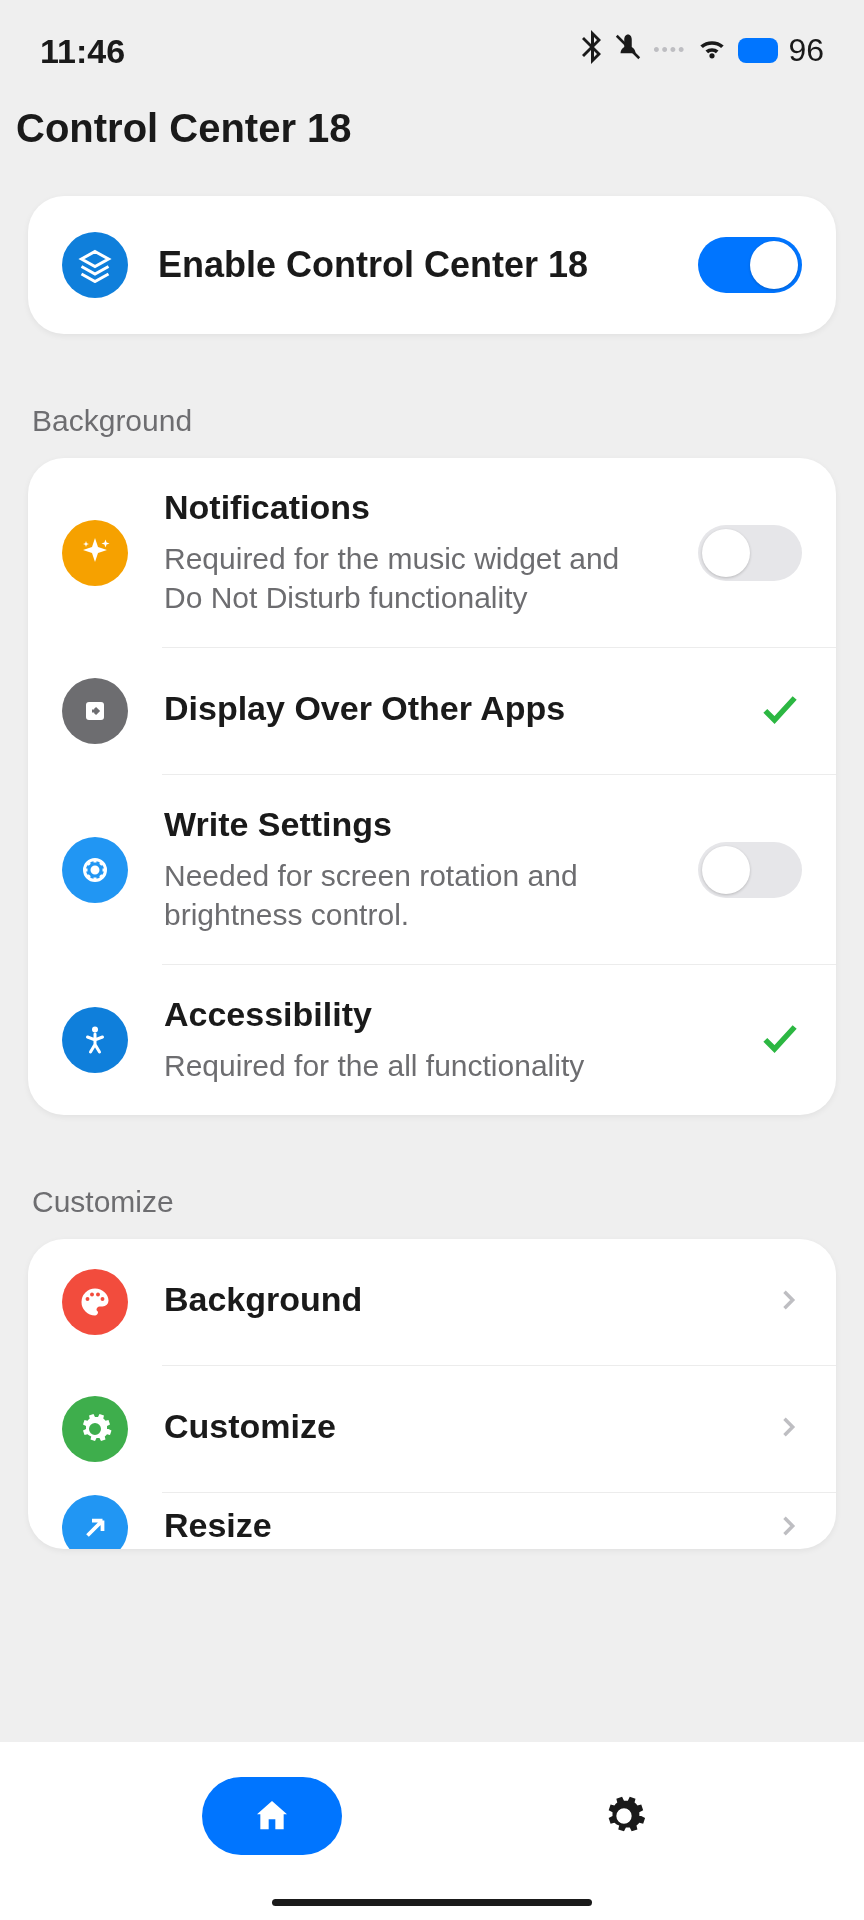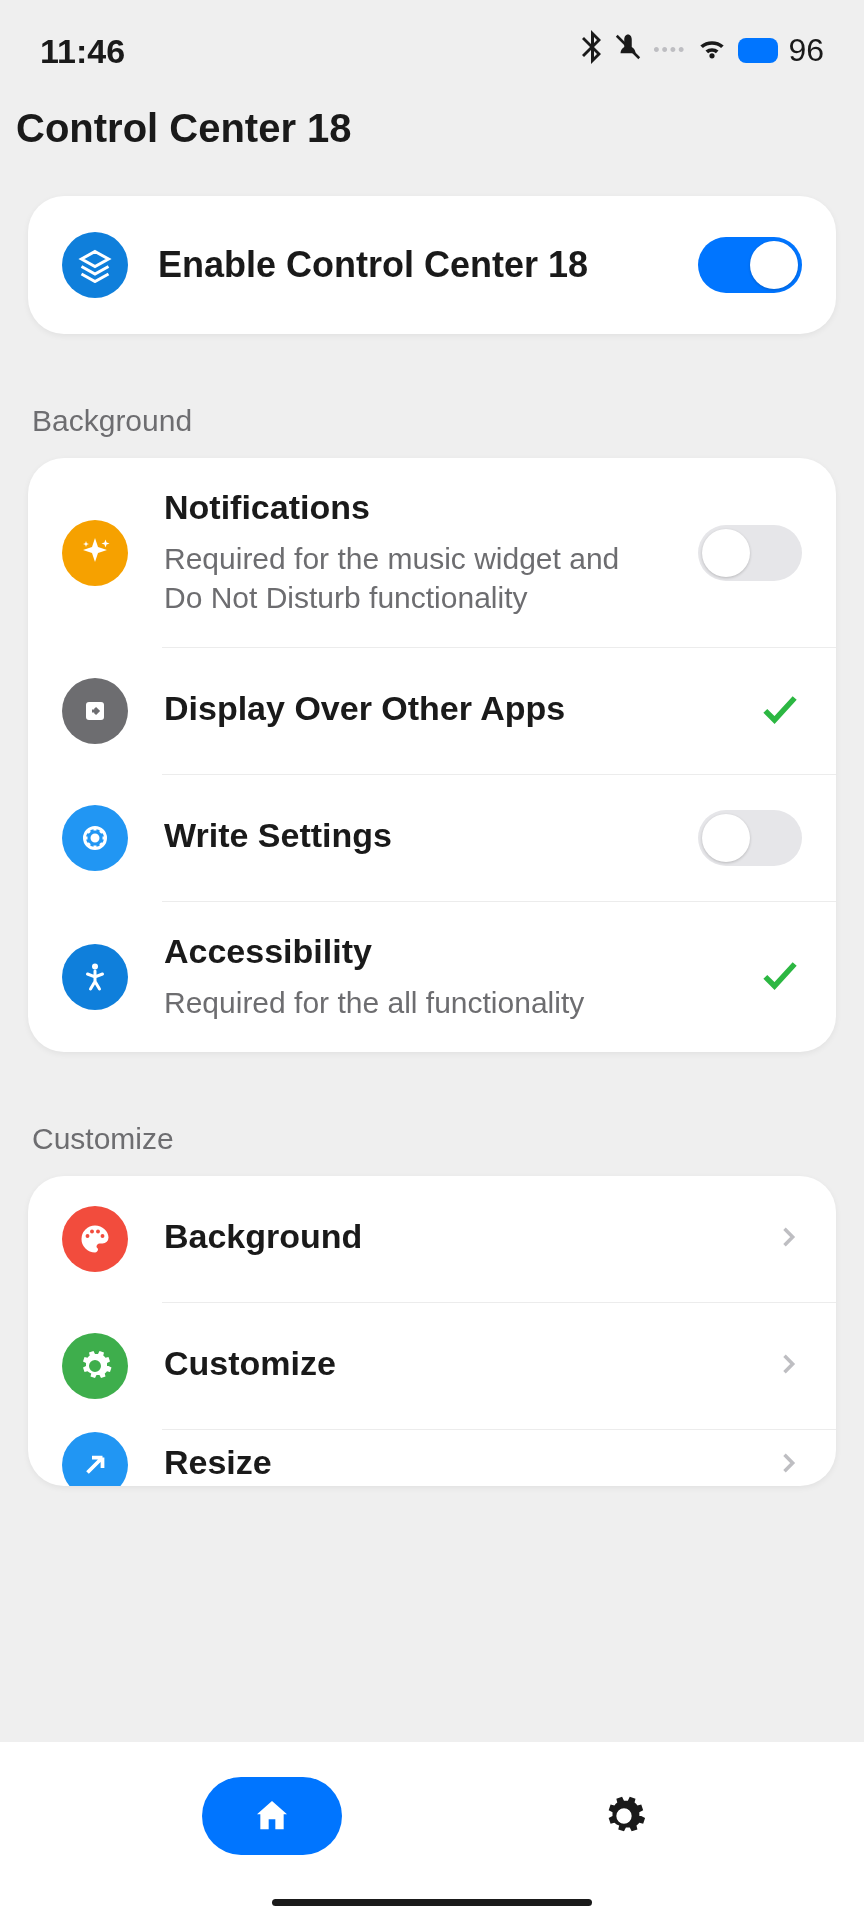--- a/index.html
+++ b/index.html
@@ -186,20 +186,21 @@
   <div class="list-row">
     <div class="circle-icon" style="background:#2196F3">
       <svg viewBox="0 0 24 24" fill="none" stroke="#fff" stroke-width="2">
           <circle cx="12" cy="12" r="7"></circle>
           <circle cx="12" cy="12" r="2" fill="#fff"></circle>
           <path d="M12 5v2M12 17v2M5 12h2M17 12h2M7 7l1.5 1.5M15.5 15.5L17 17M17 7l-1.5 1.5M8.5 15.5L7 17"></path>
         </svg>
     </div>
     <div class="list-text">
       <div class="row-title">Write Settings</div>
+      <div class="row-sub">Needed for screen rotation and brightness control.</div>
     </div>
     <div class="toggle toggle-off">
         <div class="toggle-knob"></div>
       </div>
   </div>
   <div class="divider"></div>
 
   <div class="list-row">
     <div class="circle-icon" style="background:#0F7FDB">
       <svg viewBox="0 0 24 24" fill="#fff">

